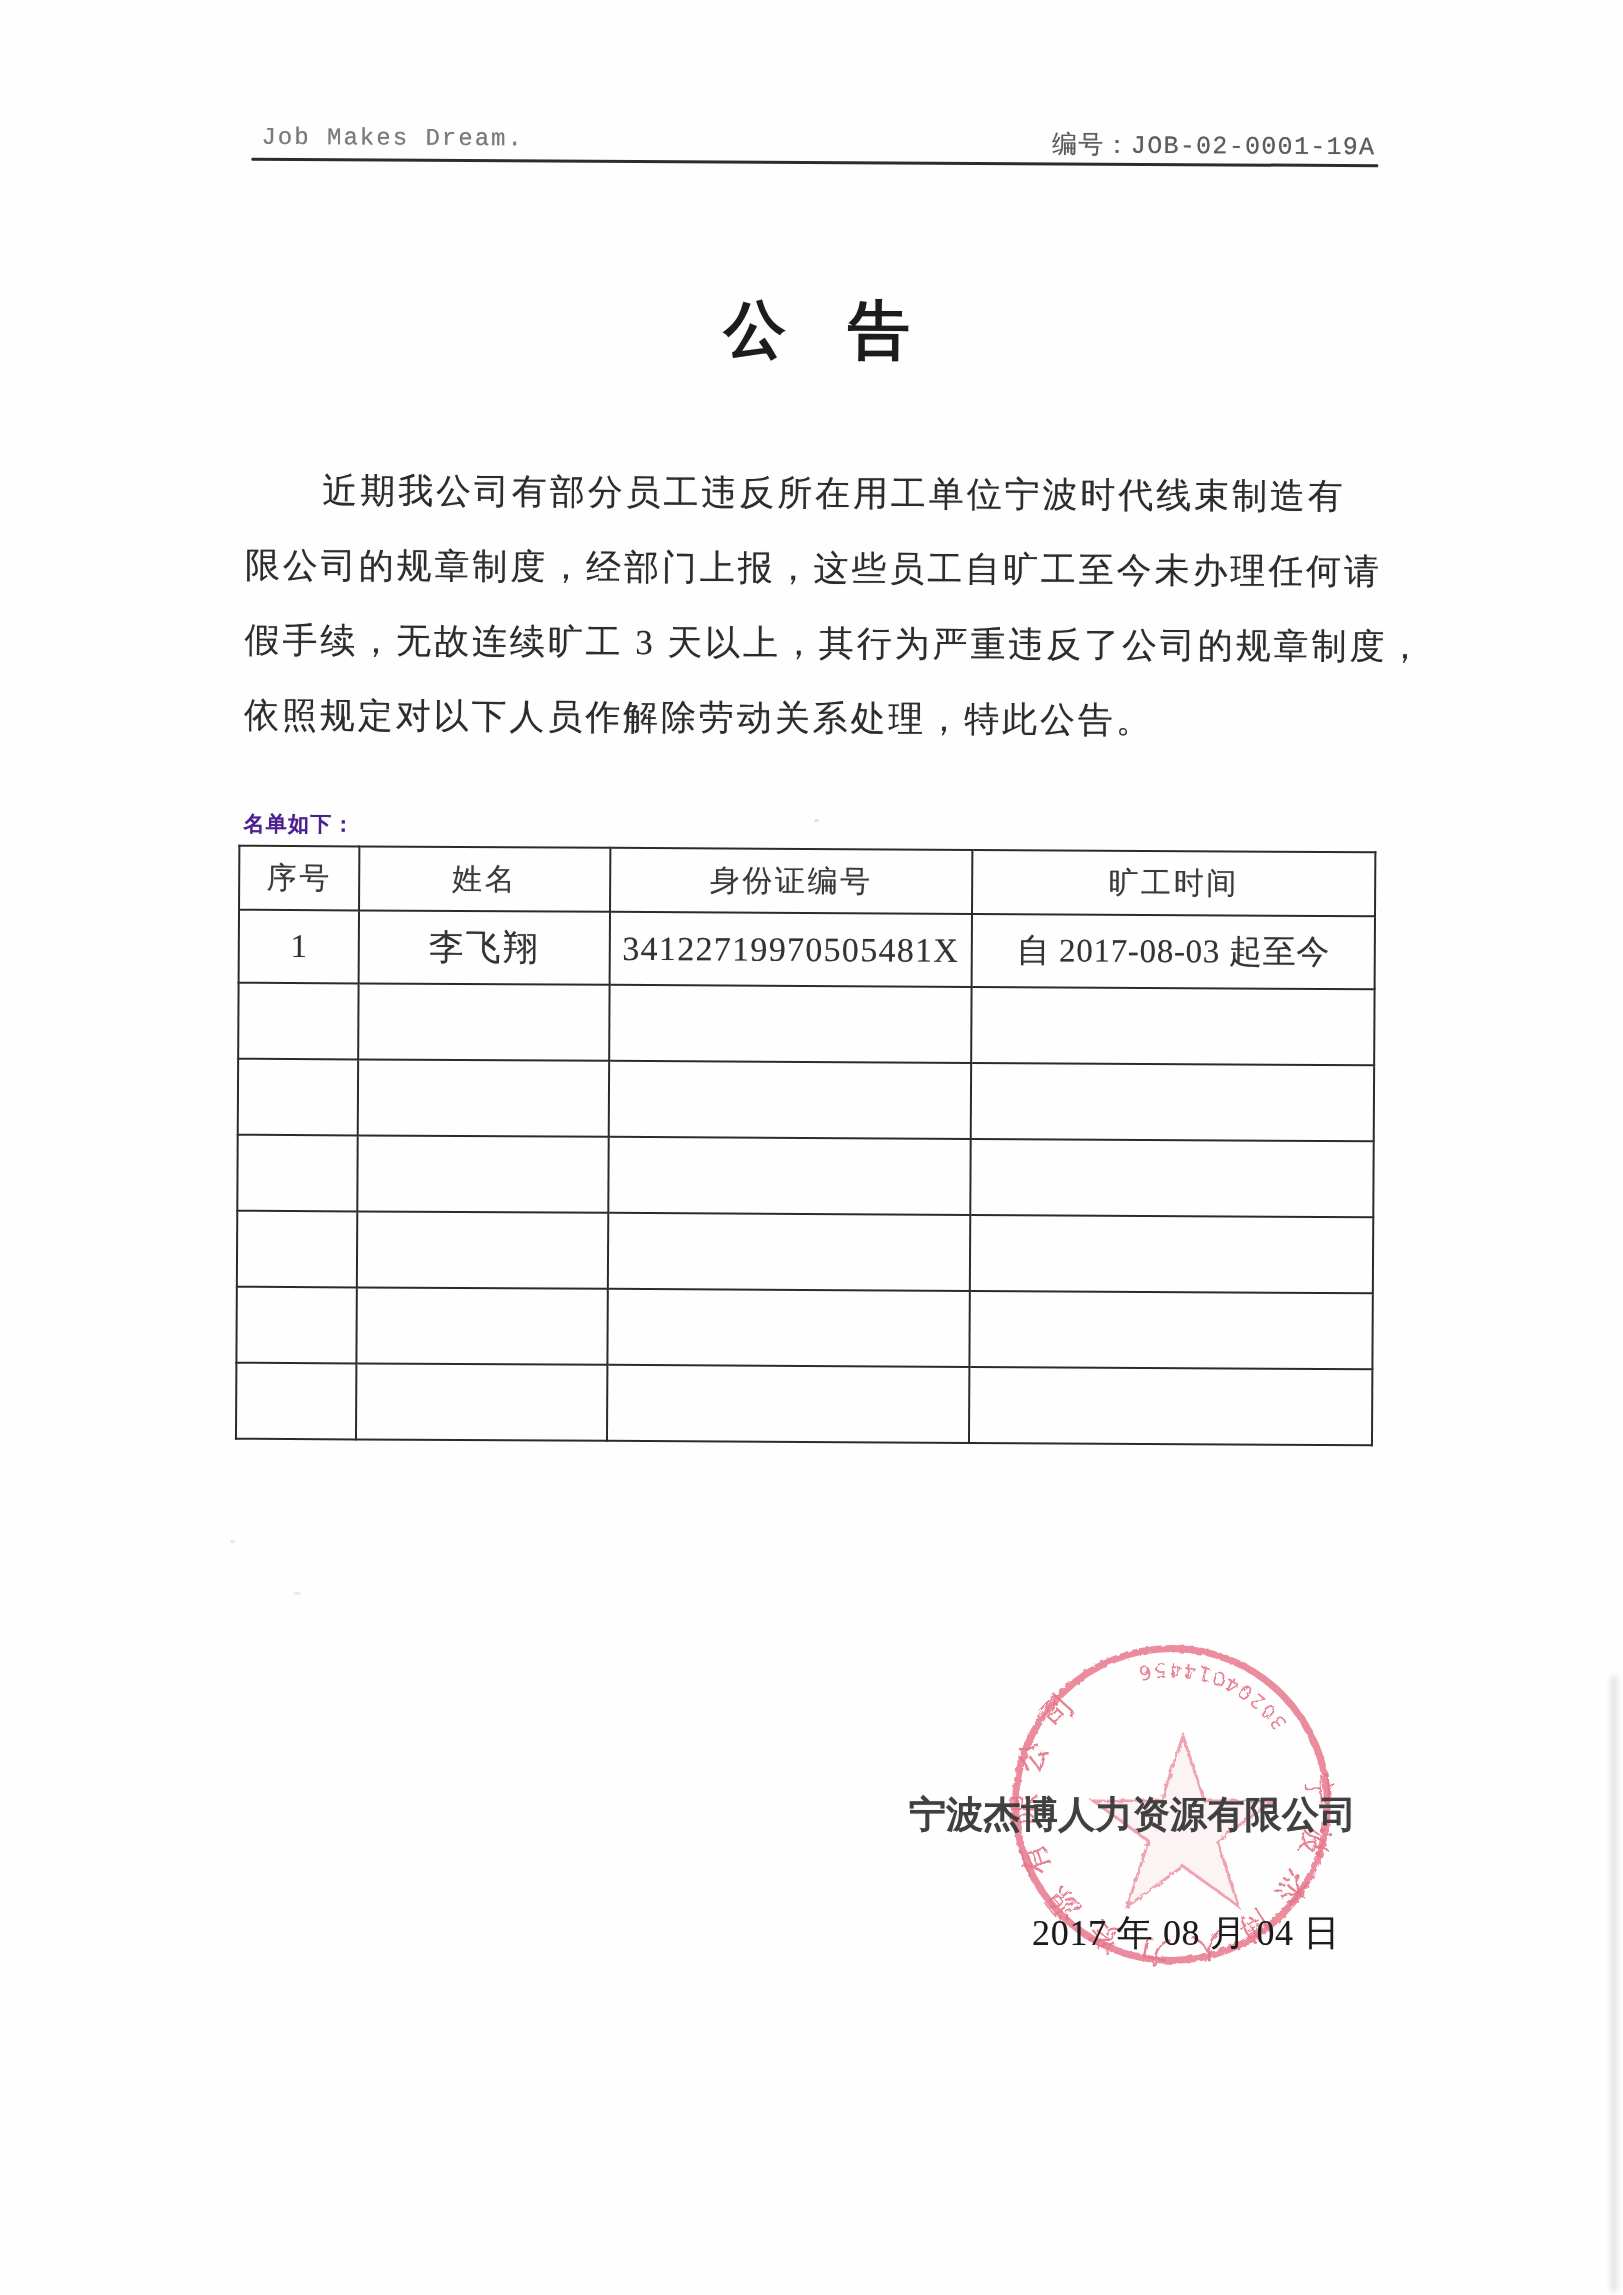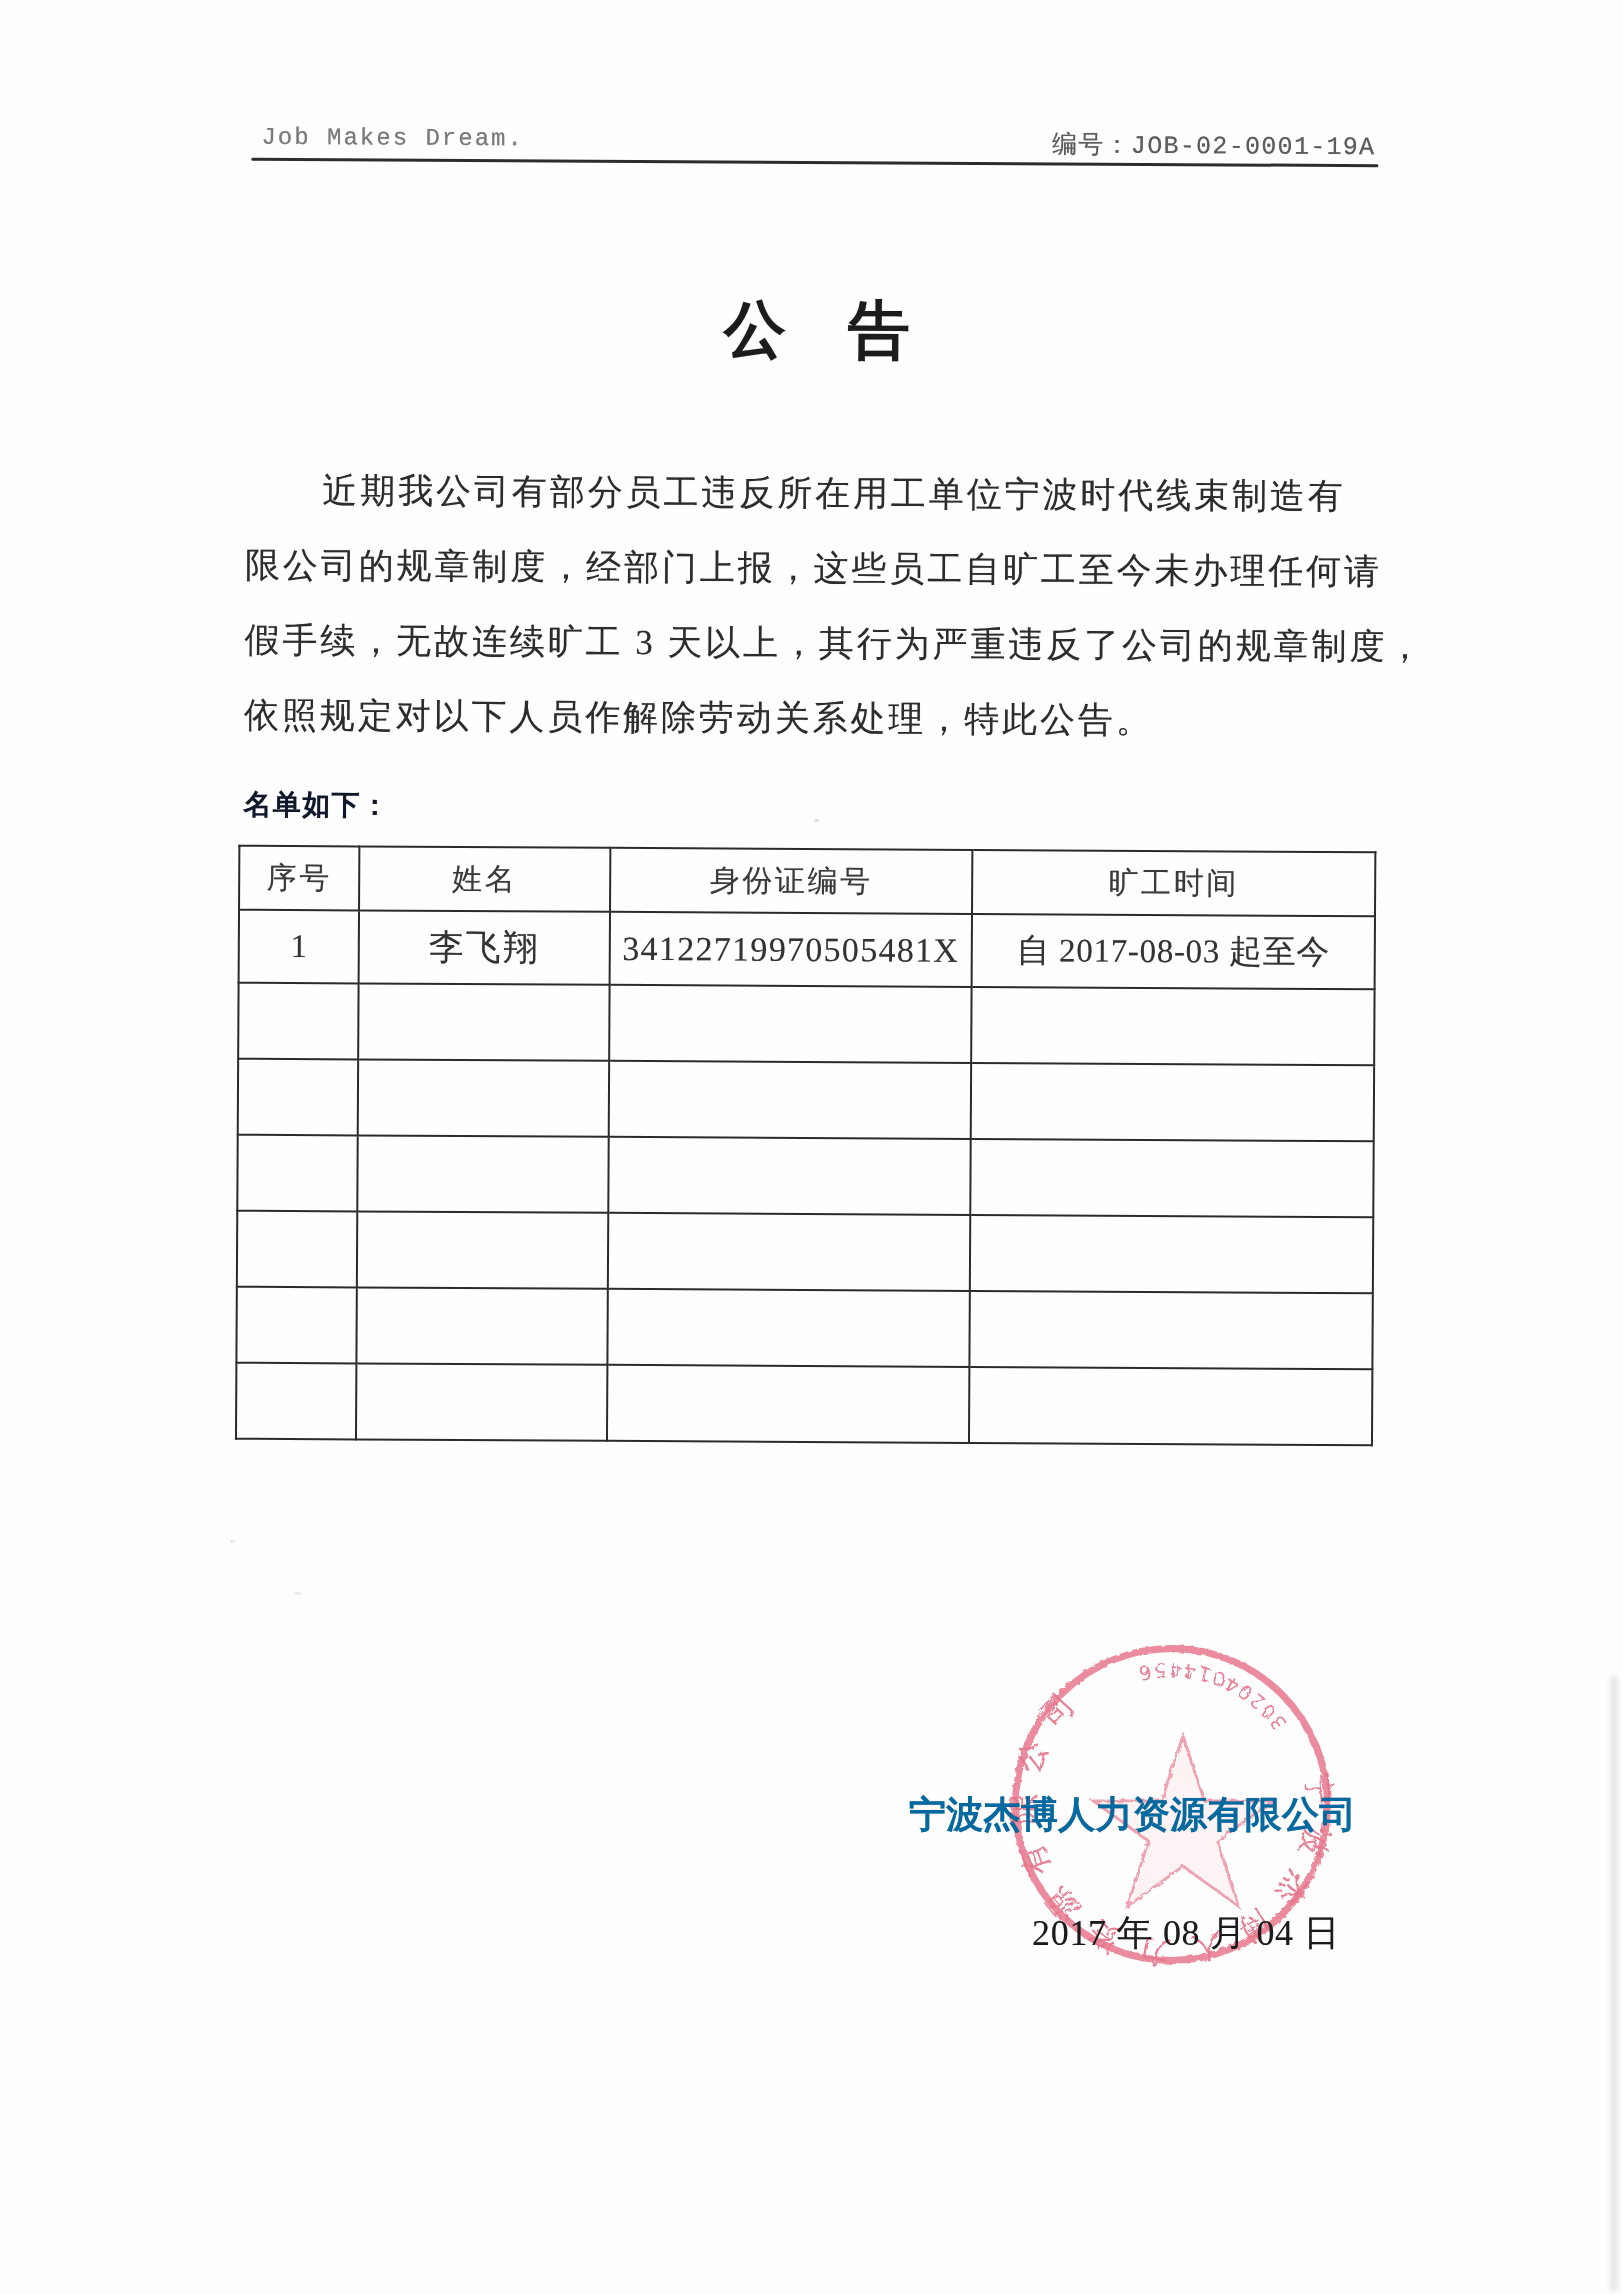--- a/index.html
+++ b/index.html
@@ -50,23 +50,23 @@
   }
   .para-line{
     height:75px;
     font-size:35px;color:#2c2c2c;
     letter-spacing:2.9px;white-space:nowrap;
     line-height:71px;
   }
   .para-line.indent{ padding-left:77px; }
 
   .list-label{
-    position:absolute;left:241px;top:789px;
+    position:absolute;left:241px;top:813px;
     font-family:"Liberation Sans","DejaVu Sans",sans-serif;
-    font-size:28px;font-weight:bold;color:#0f172a;letter-spacing:1.3px;
+    font-size:21px;font-weight:bold;color:#4c1d95;letter-spacing:1.3px;
   }
 
   
   .roster{
     position:absolute;left:236px;top:848px;
     width:1136px;border-collapse:collapse;table-layout:fixed;
   }
   .roster td,.roster th{
     border:2px solid #2b2b2b;
     text-align:center;vertical-align:middle;
@@ -84,21 +84,21 @@
   .cell-id{ font-size:34px;letter-spacing:1.3px;color:#252525; }
   .cell-time{ font-size:33px;letter-spacing:0.7px;color:#252525; }
 
   
   .stamp{
     position:absolute;left:1006px;top:1639px;width:331px;height:331px;
     opacity:.85;
   }
   .sig-company{
     position:absolute;left:909px;top:1790px;
-    font-size:37px;font-weight:600;color:#0369a1;
+    font-size:37px;font-weight:600;color:#404040;
     letter-spacing:0.3px;white-space:nowrap;
   }
   .sig-date{
     position:absolute;left:1032px;top:1877px;
     font-size:36px;color:#1b1b1b;letter-spacing:0.7px;white-space:nowrap;margin-top:32px;
   }
 
   
   .speck{ position:absolute;background:rgba(110,110,110,.45);border-radius:50%; }
   .speck.s1{ left:814px;top:819px;width:5.2px;height:3.3px;opacity:.5;}

